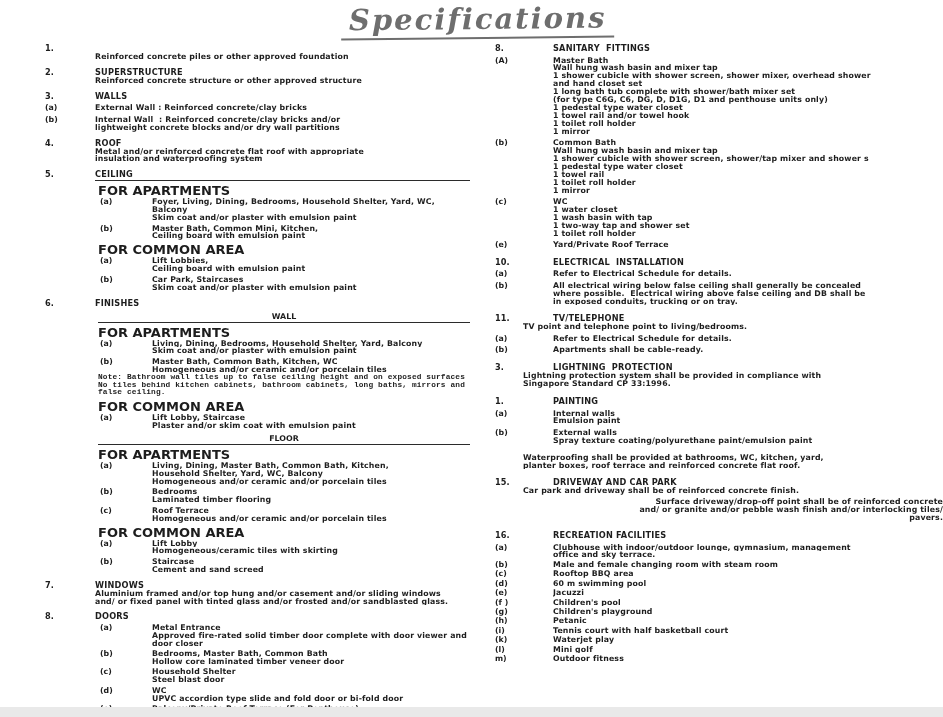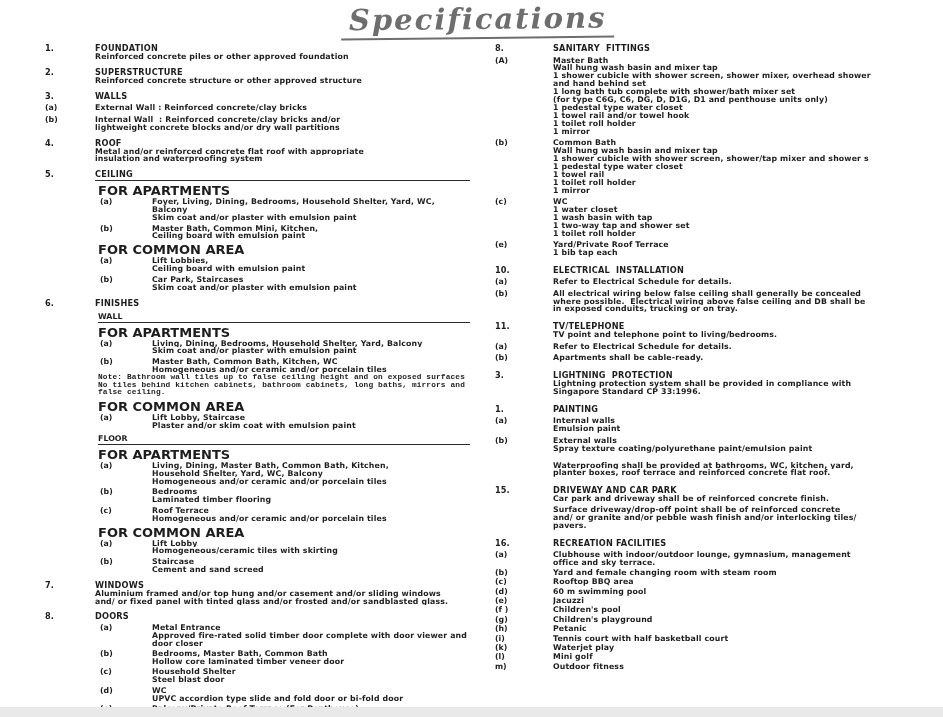--- a/index.html
+++ b/index.html
@@ -30,45 +30,44 @@
   .col-right{left:495px;width:448px;}
   .sec{margin-bottom:7px;}
   .col-right .sec{margin-bottom:9px;}
   .sec-head{display:grid;grid-template-columns:50px 1fr;}
   .col-right .sec-head{grid-template-columns:58px 1fr;}
   .num{font-size:8.2px;line-height:9px;}
   .sec-title{font-size:8.2px;line-height:9px;white-space:pre;letter-spacing:0.2px;}
   .head-rule{margin-left:50px;border-top:1.6px solid #2b2b2b;margin-top:1px;margin-bottom:1px;}
   .ln{font-size:7.8px;line-height:7.9px;letter-spacing:0.15px;white-space:pre;overflow:hidden;}
   .block-text{margin-left:50px;}
-  .col-right .block-text{margin-left:58px;}
-  .block-text.gap{margin-top:3px;}
+  .col-right .block-text{margin-left:28px;}
+  .block-text.gap{margin-top:3px;text-align:right;}
   .item{display:grid;grid-template-columns:50px 1fr;margin-top:3.5px;}
   .col-right .item{grid-template-columns:58px 1fr;}
   .item.tight{margin-top:1.5px;}
   .item-label{font-size:7.8px;line-height:7.9px;white-space:pre;}
   .subitem{display:grid;grid-template-columns:52px 1fr;margin-left:55px;margin-top:2.5px;}
   .subhead{margin-left:53px;margin-top:6px;margin-bottom:1px;font-size:13px;line-height:8.5px;white-space:pre;}
-  .rulehead{margin-left:53px;margin-top:5px;border-bottom:1.6px solid #2b2b2b;font-size:7.9px;line-height:8.5px;white-space:pre;padding-bottom:0.5px;margin-bottom:1px;}
+  .rulehead{margin-left:53px;margin-top:5px;border-bottom:1.6px solid #2b2b2b;font-size:7.9px;line-height:8.5px;white-space:pre;padding-bottom:0.5px;margin-bottom:1px;text-align:center;}
   .note{margin-left:53px;font-family:Liberation Mono, monospace;}
   .footer-band{position:absolute;left:0;right:0;bottom:0;height:10px;background:#e9e9e9;}
 </style>
 </head>
 <body>
 
 <div class="page">
   <div class="title-wrap">
     <span class="doc-title">Specifications</span>
   </div>
 
   <div class="col col-left">
       <div class="sec">
         <div class="sec-head">
           <div class="num">1.</div>
-          <div class="sec-title">FOUNDATION</div>
         </div>
         <div class="block-text">
           <div class="ln">Reinforced concrete piles or other approved foundation</div>
         </div>
       </div>
       <div class="sec">
         <div class="sec-head">
           <div class="num">2.</div>
           <div class="sec-title">SUPERSTRUCTURE</div>
         </div>
@@ -274,21 +273,21 @@
         <div class="sec-head">
           <div class="num">8.</div>
           <div class="sec-title">SANITARY  FITTINGS</div>
         </div>
         <div class="item">
           <div class="item-label">(A)</div>
           <div class="item-body">
             <div class="ln">Master Bath</div>
             <div class="ln">Wall hung wash basin and mixer tap</div>
             <div class="ln">1 shower cubicle with shower screen, shower mixer, overhead shower</div>
-            <div class="ln">and hand behind set</div>
+            <div class="ln">and hand closet set</div>
             <div class="ln">1 long bath tub complete with shower/bath mixer set</div>
             <div class="ln">(for type C6G, C6, DG, D, D1G, D1 and penthouse units only)</div>
             <div class="ln">1 pedestal type water closet</div>
             <div class="ln">1 towel rail and/or towel hook</div>
             <div class="ln">1 toilet roll holder</div>
             <div class="ln">1 mirror</div>
           </div>
         </div>
         <div class="item">
           <div class="item-label">(b)</div>
@@ -309,21 +308,20 @@
             <div class="ln">1 water closet</div>
             <div class="ln">1 wash basin with tap</div>
             <div class="ln">1 two-way tap and shower set</div>
             <div class="ln">1 toilet roll holder</div>
           </div>
         </div>
         <div class="item">
           <div class="item-label">(e)</div>
           <div class="item-body">
             <div class="ln">Yard/Private Roof Terrace</div>
-            <div class="ln">1 bib tap each</div>
           </div>
         </div>
       </div>
       <div class="sec">
         <div class="sec-head">
           <div class="num">10.</div>
           <div class="sec-title">ELECTRICAL  INSTALLATION</div>
         </div>
         <div class="item">
           <div class="item-label">(a)</div>
@@ -419,21 +417,21 @@
         <div class="item">
           <div class="item-label">(a)</div>
           <div class="item-body">
             <div class="ln">Clubhouse with indoor/outdoor lounge, gymnasium, management</div>
             <div class="ln">office and sky terrace.</div>
           </div>
         </div>
         <div class="item tight">
           <div class="item-label">(b)</div>
           <div class="item-body">
-            <div class="ln">Yard and female changing room with steam room</div>
+            <div class="ln">Male and female changing room with steam room</div>
           </div>
         </div>
         <div class="item tight">
           <div class="item-label">(c)</div>
           <div class="item-body">
             <div class="ln">Rooftop BBQ area</div>
           </div>
         </div>
         <div class="item tight">
           <div class="item-label">(d)</div>

